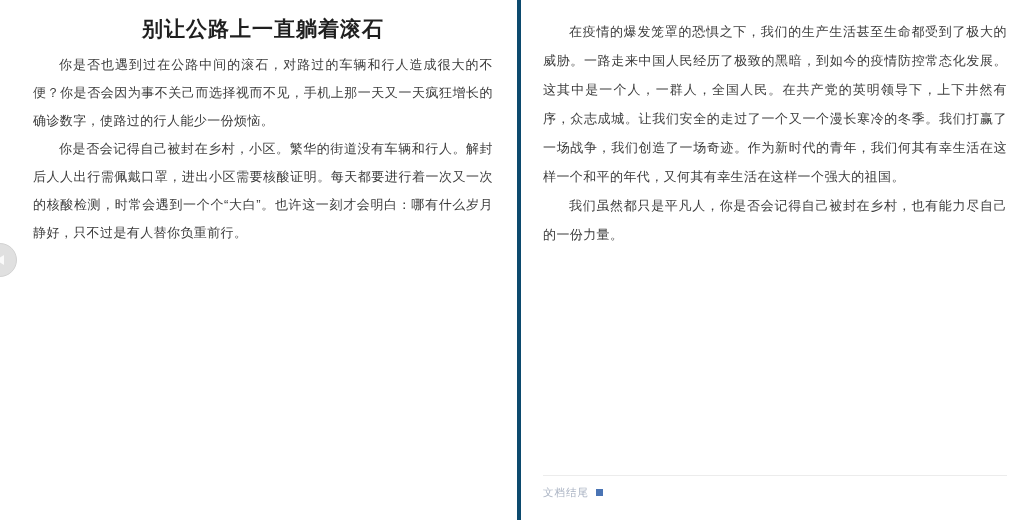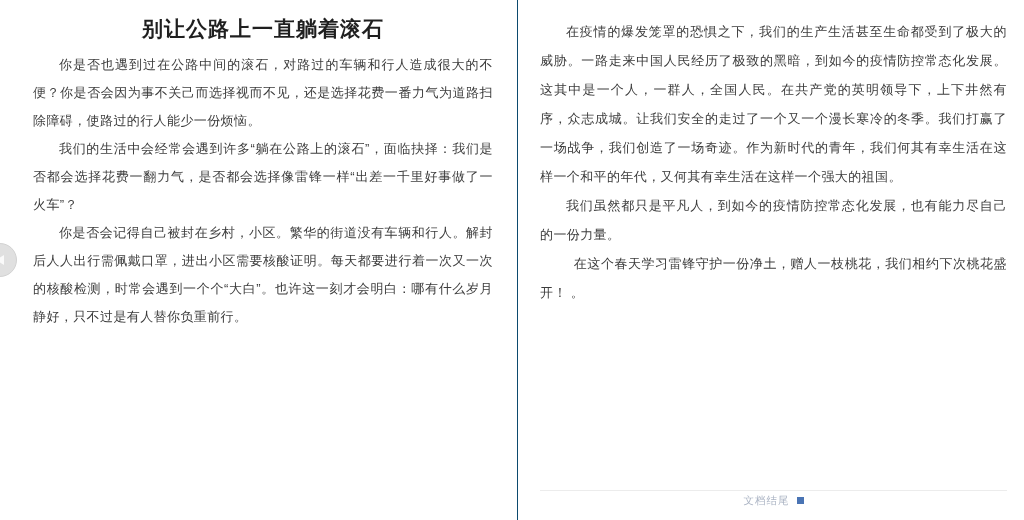--- a/index.html
+++ b/index.html
@@ -21,21 +21,21 @@
   .col {
     box-sizing: border-box;
     height: 520px;
   }
   .col-left {
     width: 517px;
     padding: 0 24px 4px 33px;
   }
   .col-right {
     width: 507px;
-    border-left: 1px solid #0c4a6e;
+    border-left: 4px solid #0c4a6e;
     padding: 17px 17px 0 22px;
     position: relative;
   }
   .doc-title {
     margin: 16px 0 9px 0;
     text-align: center;
     font-size: 21px;
     font-weight: bold;
     color: #1f1f1f;
     letter-spacing: 1px;
@@ -50,23 +50,24 @@
     text-align: justify;
     text-align-last: left;
   }
   .col-right .para { line-height: 29px; }
   .para.indent { text-indent: 2em; }
   .para.indent-wide { text-indent: 2.6em; }
   .end-marker {
     position: absolute;
     left: 22px;
     right: 17px;
-    top: 490px;
+    top: 475px;
     border-top: 1px solid #ececec;
-    text-align: center;
+    padding-top: 7px;
+    text-align: left;
   }
   .end-text {
     font-size: 10.5px;
     color: #aab3c3;
     letter-spacing: 1px;
     vertical-align: middle;
   }
   .end-square {
     display: inline-block;
     width: 7px;
@@ -98,29 +99,27 @@
     border-right: 8px solid #fafafa;
   }
 </style>
 </head>
 <body>
 
 <div class="app">
 
   <section class="col col-left">
     <h1 class="doc-title">别让公路上一直躺着滚石</h1>
-    <p class="para indent">你是否也遇到过在公路中间的滚石，对路过的车辆和行人造成很大的不便？你是否会因为事不关己而选择视而不见，还是选择花费一番力气为道路扫除障碍，使路过的行人能少一份烦恼。</p>
-    <p class="para indent">我们的生活中会经常会遇到许多“躺在公路上的滚石”，面临抉择：我们是否都会选择花费一翻力气，是否都会选择像雷锋一样“出差一千里好事做了一火车”？</p>
+    <p class="para indent">你是否也遇到过在公路中间的滚石，对路过的车辆和行人造成很大的不便？你是否会因为事不关己而选择视而不见，手机上那一天又一天疯狂增长的确诊数字，使路过的行人能少一份烦恼。</p>
     <p class="para indent">你是否会记得自己被封在乡村，小区。繁华的街道没有车辆和行人。解封后人人出行需佩戴口罩，进出小区需要核酸证明。每天都要进行着一次又一次的核酸检测，时常会遇到一个个“大白”。也许这一刻才会明白：哪有什么岁月静好，只不过是有人替你负重前行。</p>
   </section>
 
   <section class="col col-right">
     <p class="para indent">在疫情的爆发笼罩的恐惧之下，我们的生产生活甚至生命都受到了极大的威胁。一路走来中国人民经历了极致的黑暗，到如今的疫情防控常态化发展。这其中是一个人，一群人，全国人民。在共产党的英明领导下，上下井然有序，众志成城。让我们安全的走过了一个又一个漫长寒冷的冬季。我们打赢了一场战争，我们创造了一场奇迹。作为新时代的青年，我们何其有幸生活在这样一个和平的年代，又何其有幸生活在这样一个强大的祖国。</p>
-    <p class="para indent">我们虽然都只是平凡人，到如今的疫情防控常态化发展，也有能力尽自己的一份力量。</p>
-    <p class="para indent-wide">在这个春天学习雷锋守护一份净土，赠人一枝桃花，我们相约下次桃花盛开！ 。</p>
+    <p class="para indent">我们虽然都只是平凡人，你是否会记得自己被封在乡村，也有能力尽自己的一份力量。</p>
 
     <footer class="end-marker">
       <span class="end-text">文档结尾</span><span class="end-square"></span>
     </footer>
   </section>
 
   <div class="nav-btn">
     <span class="tri"></span>
   </div>
 

